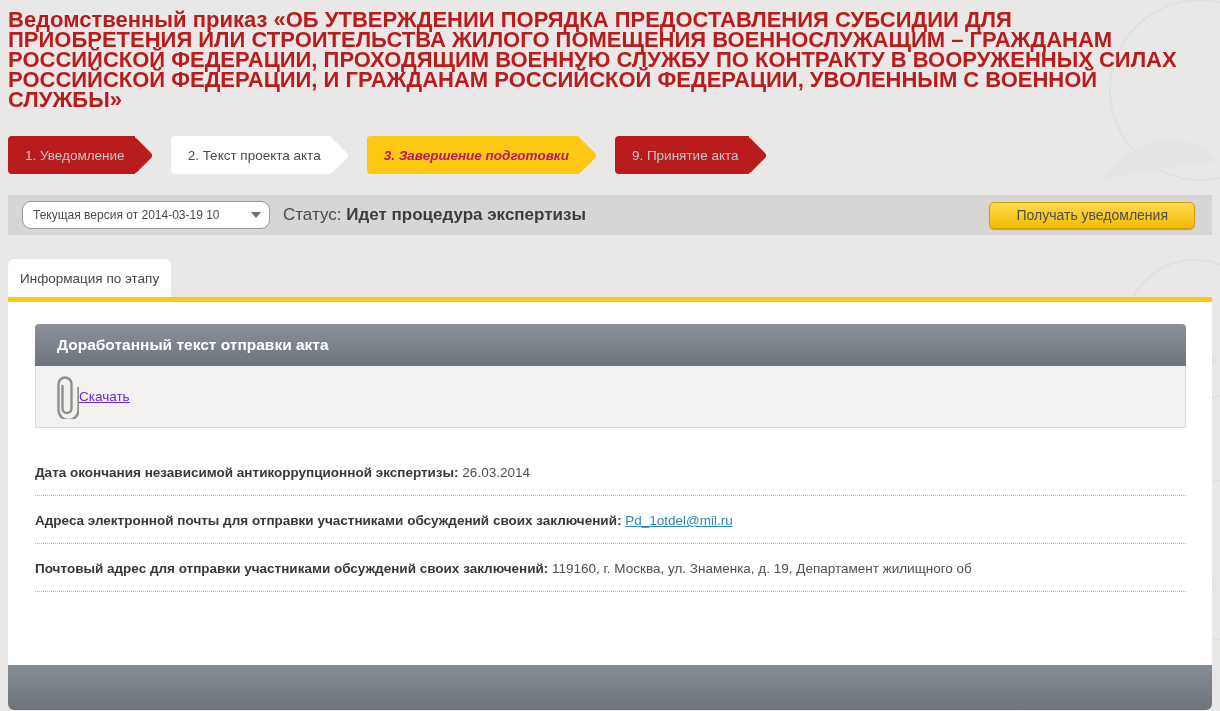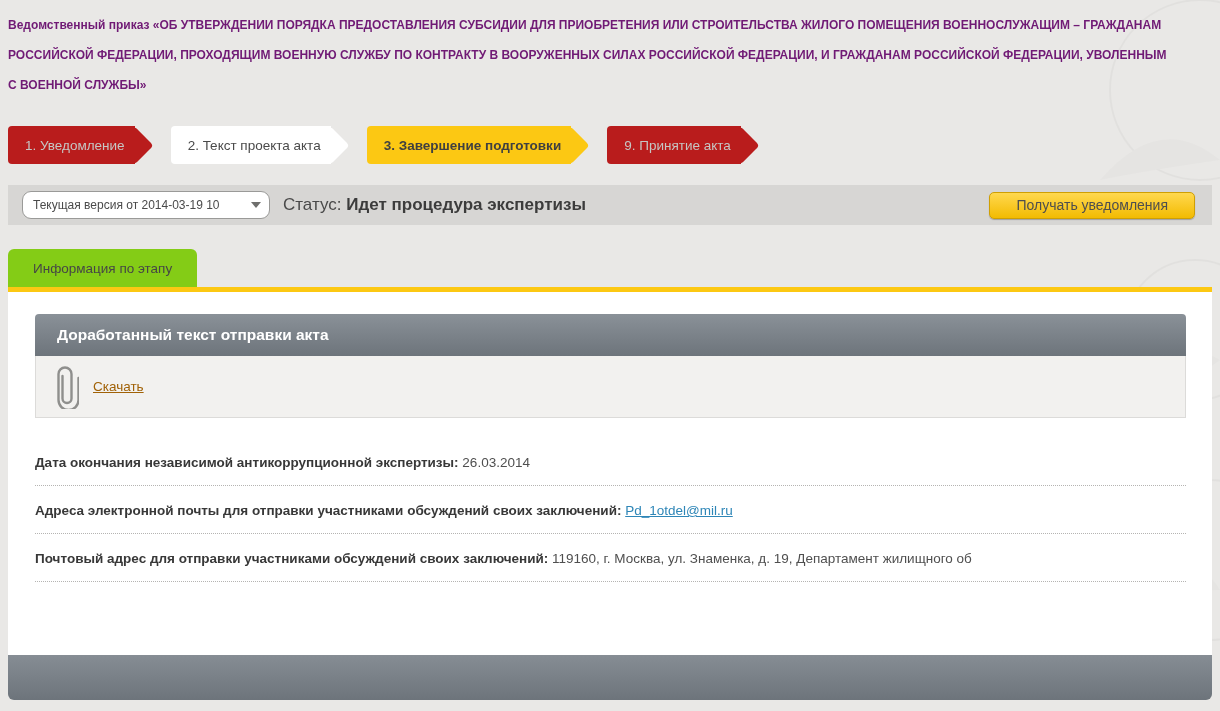--- a/index.html
+++ b/index.html
@@ -8,38 +8,38 @@
   .viewport {
     position: relative; width: 1220px; height: 711px;
     background: #e9e8e6; overflow: hidden;
   }
   .bg-pattern { position: absolute; top: 0; right: 0; opacity: .5; pointer-events: none; }
   .page { position: relative; z-index: 1; }
 
   
   .doc-title {
     margin: 10px 10px 0 8px; width: 1170px;
-    font-size: 12px; line-height: 30px; font-weight: bold; color: #701a75;
+    font-size: 22px; line-height: 20px; font-weight: bold; color: #b91c1c;
   }
 
   
   .steps { display: flex; margin: 26px 8px 0; height: 38px; }
   .step {
     position: relative; height: 38px; display: flex; align-items: center;
     padding: 0 10px 0 17px; margin-right: 36px; font-size: 13.5px;
     border-radius: 4px 0 0 4px; white-space: nowrap;
   }
   .step::after {
     content: ""; position: absolute; right: -13px; top: 5.5px;
     width: 27px; height: 27px; background: inherit;
     transform: rotate(45deg); border-radius: 4px; z-index: -1;
   }
   .step-inactive { background: #b91c1c; color: #c6c6c4; }
   .step-done     { background: #ffffff; color: #4a4a4a; text-align: center; }
-  .step-active   { background: #fcc813; color: #404040; font-weight: bold; }
+  .step-active   { background: #fcc813; color: #be185d; font-weight: bold; font-style: italic; }
 
   
   .status-bar {
     margin: 21px 8px 0; height: 40px; background: #d7d6d4;
     display: flex; align-items: center;
   }
   .version-select {
     margin-left: 14px; width: 248px; height: 28px;
     background: #ffffff; border: 1px solid #9a9a98; border-radius: 9px;
     display: flex; align-items: center; padding: 0 8px 0 10px;
@@ -58,41 +58,41 @@
     background: linear-gradient(#ffd84f, #f3bb02);
     border: 1px solid #cf9f03; border-radius: 5px;
     font-size: 14px; color: #4e4e4e; cursor: pointer;
     box-shadow: 0 1px 1px rgba(0,0,0,.25);
     font-family: "Liberation Sans", sans-serif;
   }
 
   
   .tab-row { display: flex; margin: 24px 8px 0; height: 38px; }
   .tab {
-    background: #84cc16; border-radius: 6px 6px 0 0; height: 38px;
-    display: flex; align-items: center; padding: 0 25px;
+    background: #ffffff; border-radius: 6px 6px 0 0; height: 38px;
+    display: flex; align-items: center; padding: 0 12px;
     font-size: 13.5px; color: #464646; cursor: pointer;
   }
 
   
   .card {
     margin: 0 8px; background: #ffffff; border-top: 5px solid #fcc813;
     padding: 22px 26px 0 27px; height: 368px;
   }
   .section-header {
     height: 42px; background: linear-gradient(#8a9198, #6d747b);
     border-radius: 4px 4px 0 0; display: flex; align-items: center;
     padding-left: 22px; color: #ffffff; font-size: 15.5px; font-weight: bold;
   }
   .attach-box {
     height: 62px; background: #f2f1ef; border: 1px solid #dcdbd9; border-top: none;
     display: flex; align-items: center; padding-left: 19px;
   }
   .attach-box svg { display: block; }
-  .download-link { margin-left: 14px; font-size: 13.5px; color: #a16207; text-decoration: underline; cursor: pointer; }
+  .download-link { font-size: 13.5px; color: #6d28d9; text-decoration: underline; cursor: pointer; }
 
   .fields { margin-top: 20px; }
   .field-row {
     padding: 17px 0 15px; border-bottom: 1px dotted #b5b4b2;
     font-size: 13.5px; color: #4f4f4f;
   }
   .field-row .lbl { font-weight: bold; color: #383838; }
   .field-link { color: #2e86b7; text-decoration: underline; cursor: pointer; }
 
   

